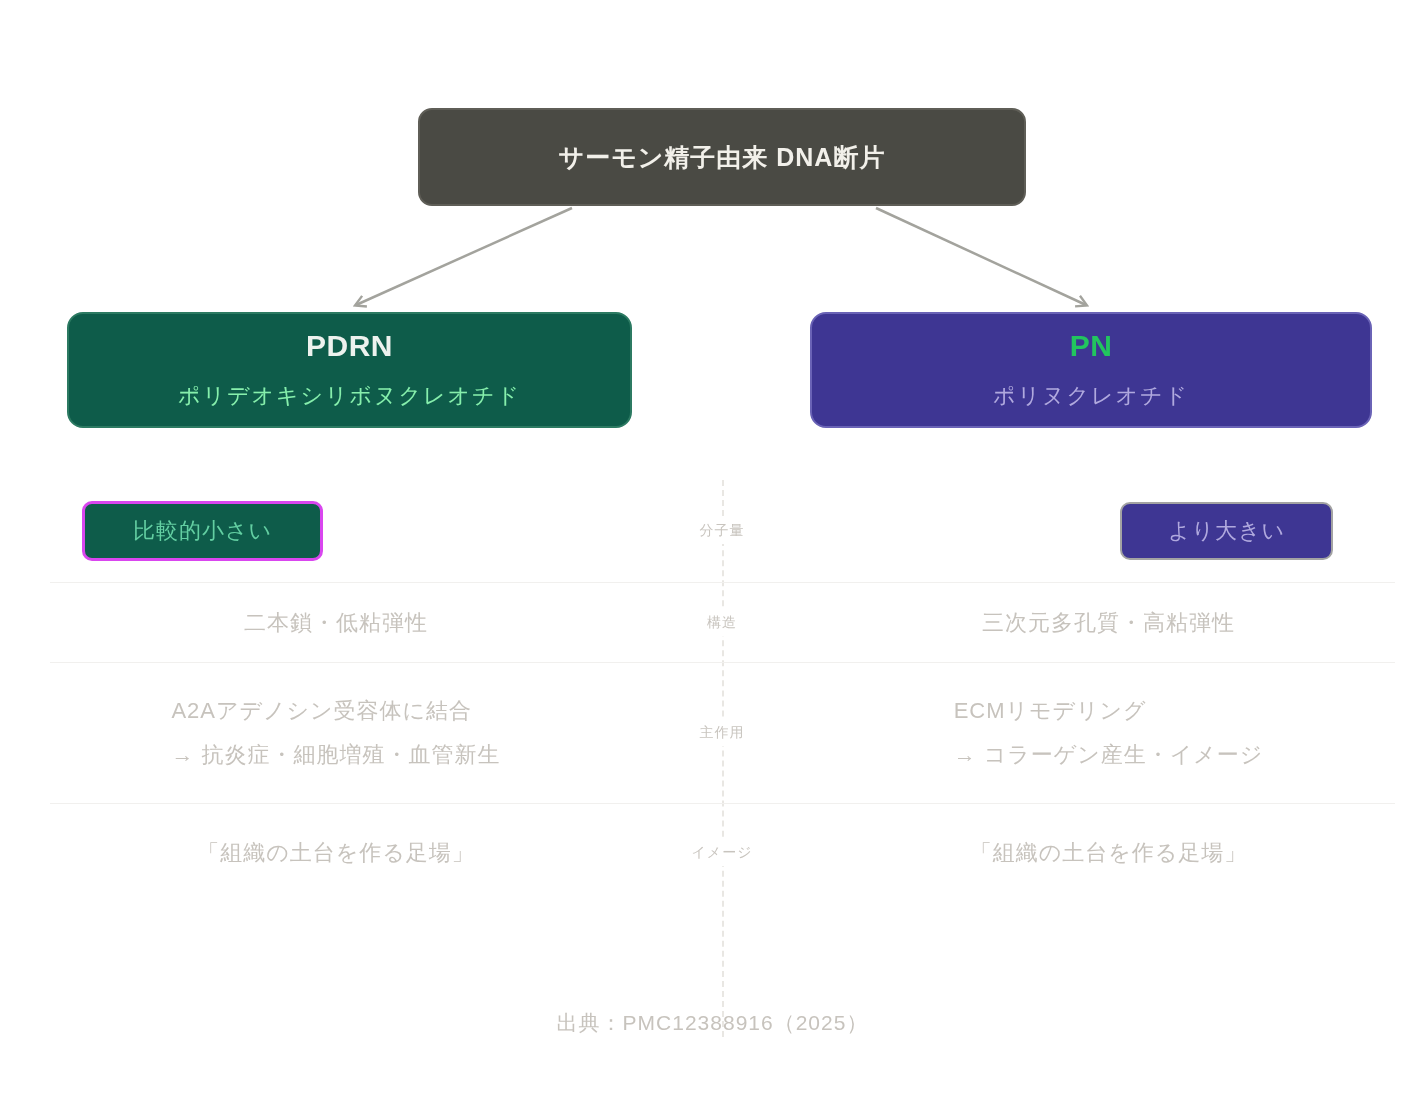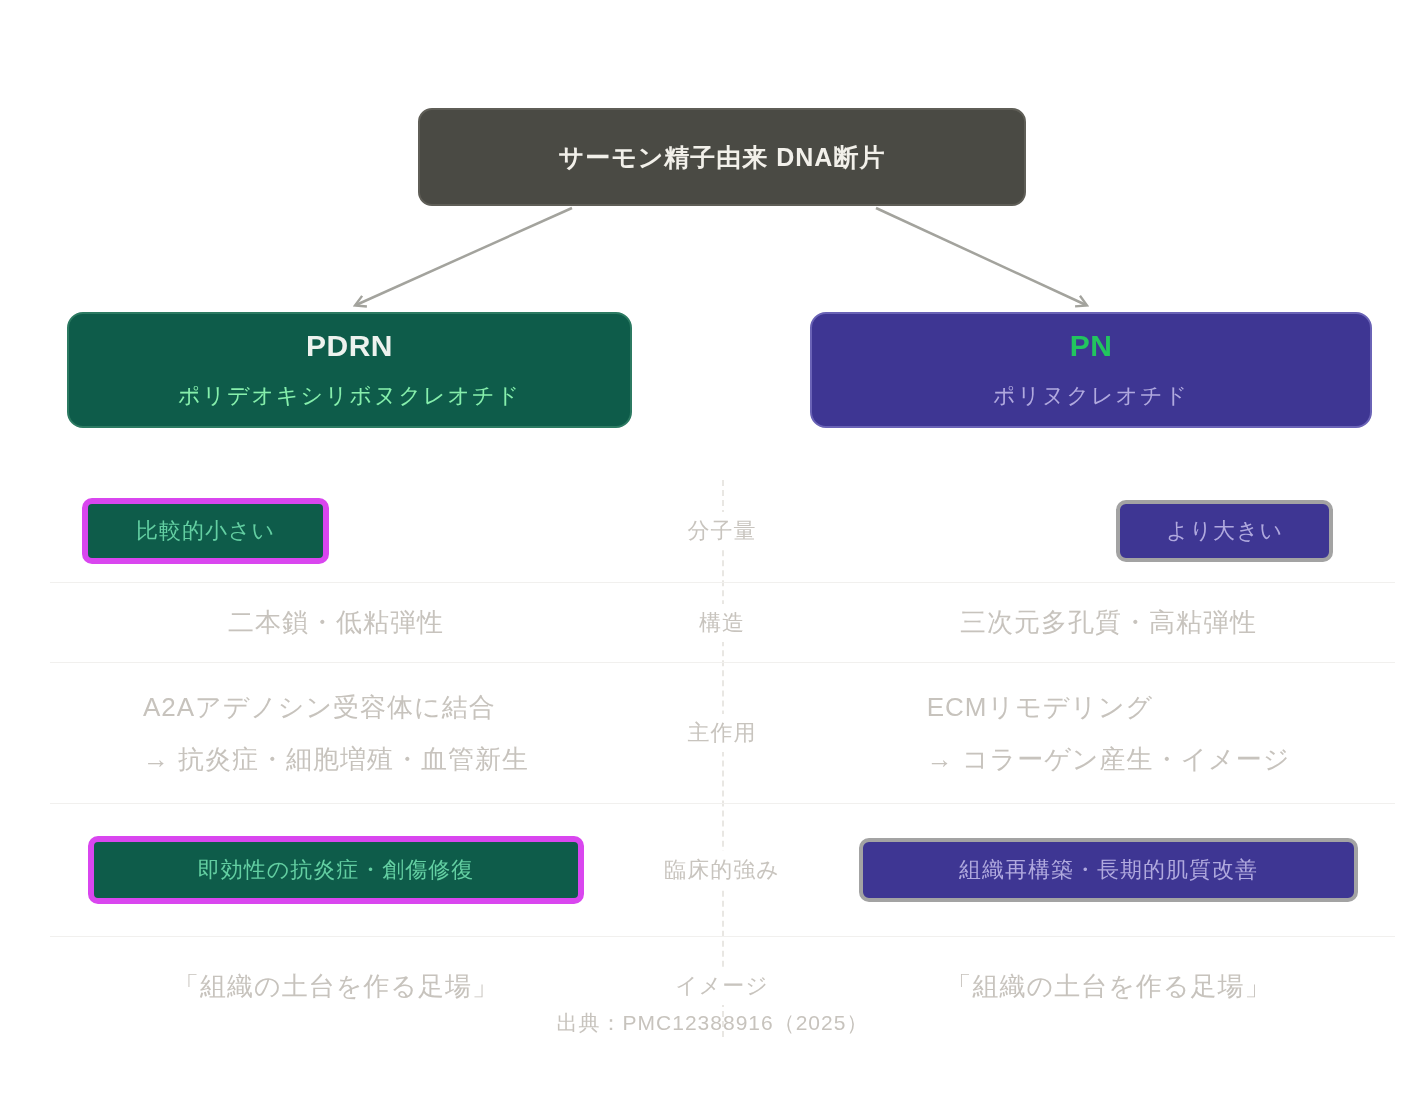--- a/index.html
+++ b/index.html
@@ -48,34 +48,34 @@
     align-items:center; border-bottom:1px solid #f1f0ee; box-sizing:border-box;
   }
   .row.r1 { height:103px; }
   .row.r2 { height:80px;  }
   .row.r3 { height:141px; }
   .row.r4 { height:133px; }
   .row.r5 { height:98px; border-bottom:none; }
   .cell { display:flex; align-items:center; justify-content:center; }
   .row.r1 .cell.left  { justify-content:flex-start; padding-left:32px; }
   .row.r1 .cell.right { justify-content:flex-end;  padding-right:62px; }
-  .muted { color:#c7c3bd; font-size:26px; letter-spacing:1px; }
+  .muted { color:#c7c3bd; font-size:22px; letter-spacing:1px; }
   .rowlabel {
-    color:#c8c4be; font-size:22px; letter-spacing:1px;
+    color:#c8c4be; font-size:14px; letter-spacing:1px;
     background:#ffffff; padding:4px 6px; position:relative;
   }
   .two-line { text-align:left; line-height:2; }
 
   
   .badge {
     border-radius:10px; font-size:22px; white-space:nowrap;
     display:inline-block; box-sizing:border-box; letter-spacing:1px;
   }
-  .badge.green  { background:#0e5c4a; border:6px solid #d946ef; color:#63cfa2; padding:12px 48px; }
-  .badge.purple { background:#3e3693; border:4px solid #a3a3a3; color:#b0a9de; padding:12px 46px; }
+  .badge.green  { background:#0e5c4a; border:3px solid #d946ef; color:#63cfa2; padding:12px 48px; }
+  .badge.purple { background:#3e3693; border:2px solid #a3a3a3; color:#b0a9de; padding:12px 46px; }
   .row.r4 .badge.green  { padding:13px 104px; }
   .row.r4 .badge.purple { padding:13px 96px; }
 
   
   .footer {
     position:absolute; left:0; right:0; top:1009px; text-align:center;
     color:#c7c3bd; font-size:21px; letter-spacing:1px;
   }
 </style>
 </head>
@@ -146,31 +146,20 @@
         <span class="rowlabel">主作用</span>
       </div>
       <div class="cell right">
         <div class="muted two-line">
           <div>ECMリモデリング</div>
           <div>→ コラーゲン産生・イメージ</div>
         </div>
       </div>
     </div>
 
-    <div class="row r4">
-      <div class="cell left">
-        <span class="badge green">即効性の抗炎症・創傷修復</span>
-      </div>
-      <div class="cell center">
-        <span class="rowlabel">臨床的強み</span>
-      </div>
-      <div class="cell right">
-        <span class="badge purple">組織再構築・長期的肌質改善</span>
-      </div>
-    </div>
 
     <div class="row r5">
       <div class="cell left">
         <span class="muted">「組織の土台を作る足場」</span>
       </div>
       <div class="cell center">
         <span class="rowlabel">イメージ</span>
       </div>
       <div class="cell right">
         <span class="muted">「組織の土台を作る足場」</span>

